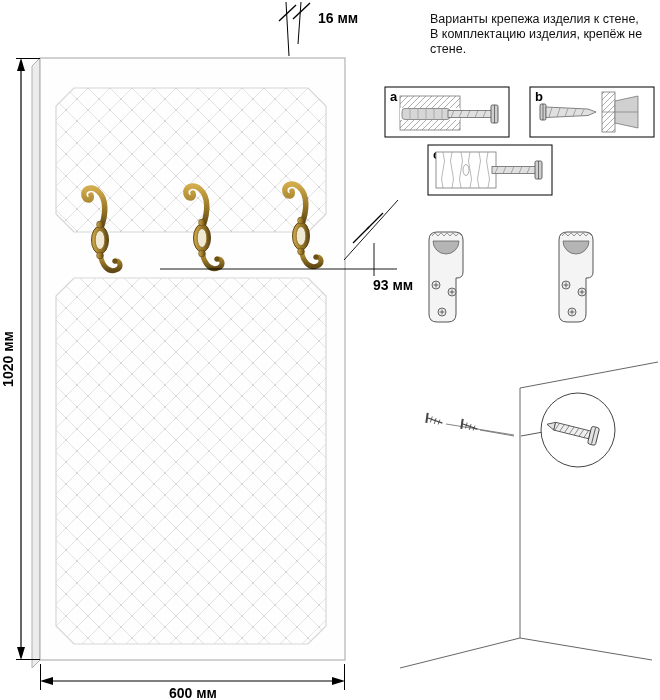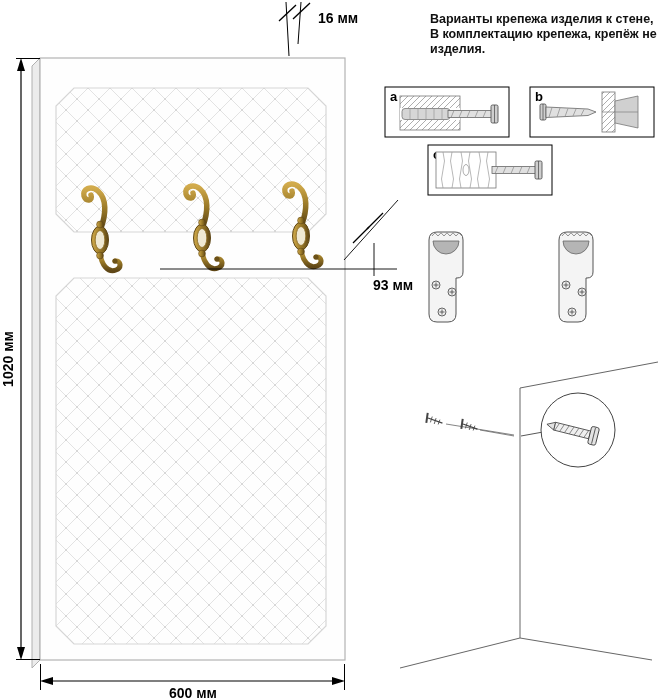--- a/index.html
+++ b/index.html
@@ -1,31 +1,31 @@
 <!DOCTYPE html>
 <html><head>
 <meta charset="utf-8">
 <style>
   html,body{margin:0;padding:0;background:#fff;}
   .canvas{position:relative;width:660px;height:700px;background:#ffffff;overflow:hidden;
           font-family:"Liberation Sans",sans-serif;}
   .draw{position:absolute;left:0;top:0;}
   svg text{font-family:"Liberation Sans",sans-serif;fill:#000;}
-  .note{position:absolute;left:430px;top:12px;width:228px;font-size:12.5px;line-height:15px;color:#111;font-weight:bold;}
+  .note{position:absolute;left:430px;top:12px;width:228px;font-size:12.5px;line-height:15px;color:#111;}
   .note span{display:block;}
 </style>
 </head>
 <body>
 
 <div class="canvas">
 
   <div class="note">
     <span>Варианты крепежа изделия к стене,</span>
-    <span>В комплектацию крепежа, крепёж не</span>
-    <span>изделия.</span>
+    <span>В комплектацию изделия, крепёж не</span>
+    <span>стене.</span>
   </div>
 
   <svg class="draw" width="660" height="700" viewBox="0 0 660 700">
     <defs>
       <pattern id="lat" width="22" height="22" patternUnits="userSpaceOnUse">
         <path d="M0,0 L22,22 M22,0 L0,22" stroke="#e3e3e3" stroke-width="1" fill="none"></path>
         <circle cx="11" cy="11" r="1" fill="#d4d4d4"></circle>
         <circle cx="0" cy="0" r="1" fill="#d4d4d4"></circle>
         <circle cx="22" cy="0" r="1" fill="#d4d4d4"></circle>
         <circle cx="0" cy="22" r="1" fill="#d4d4d4"></circle>

